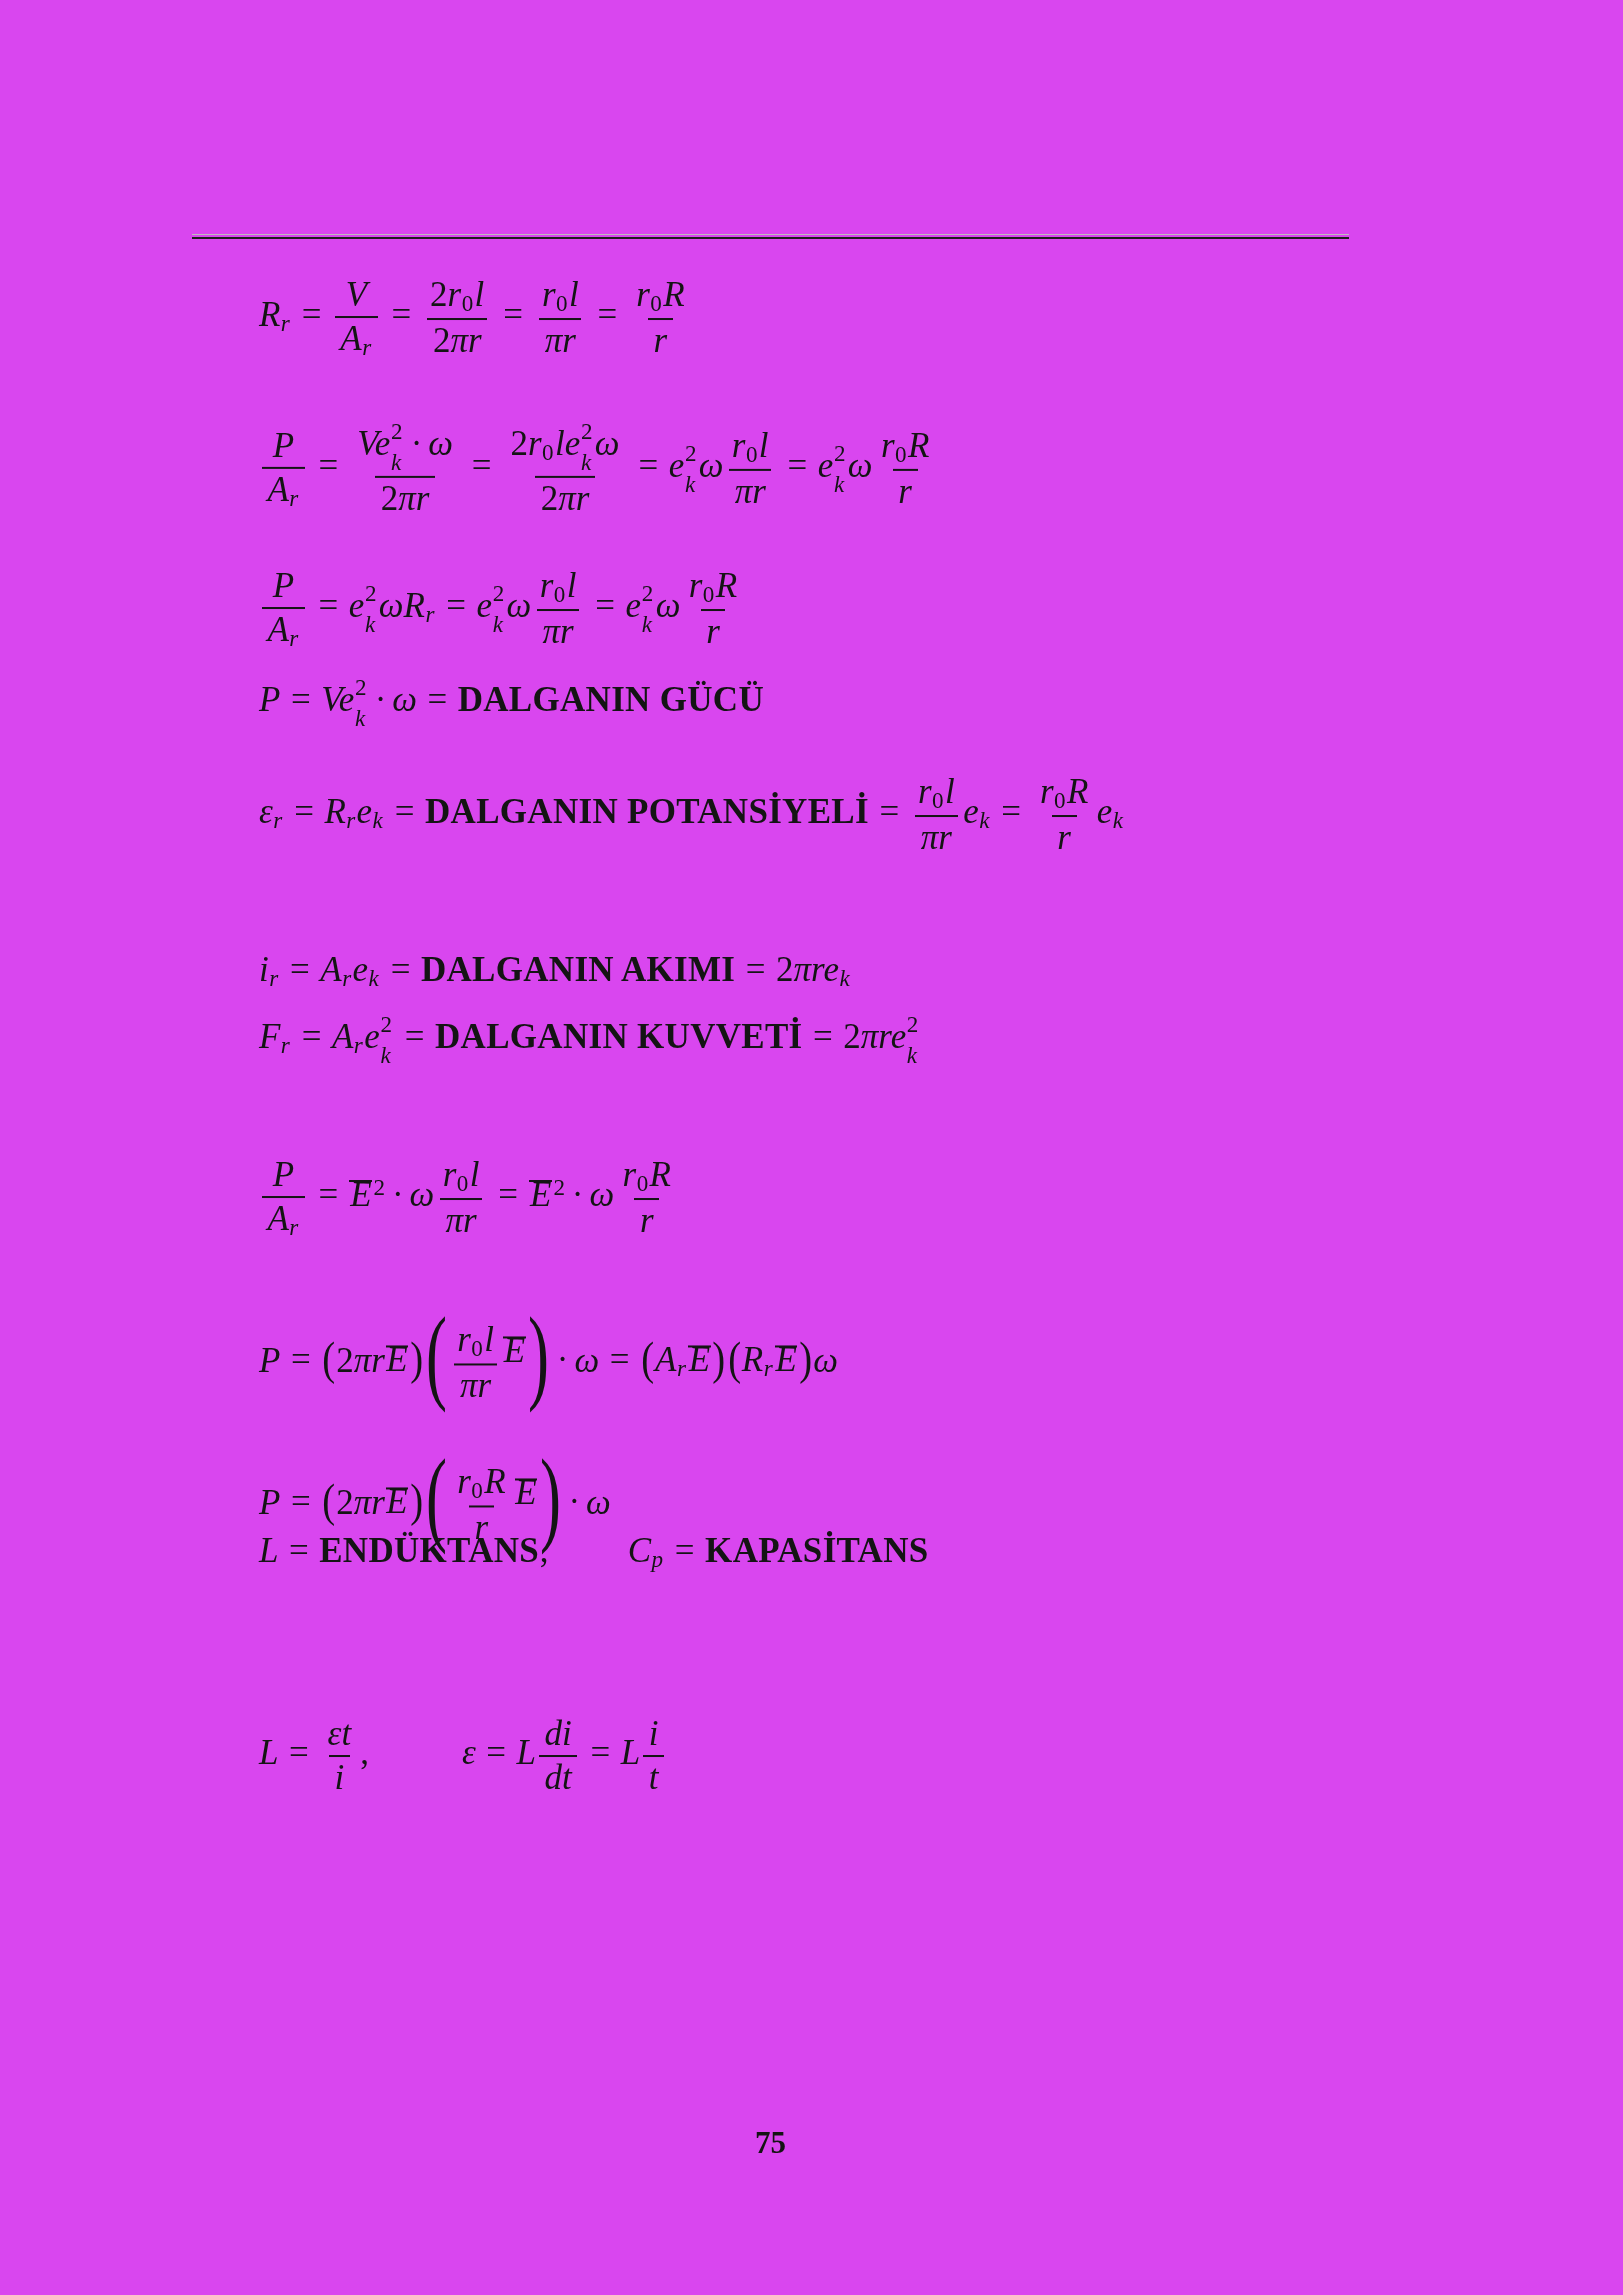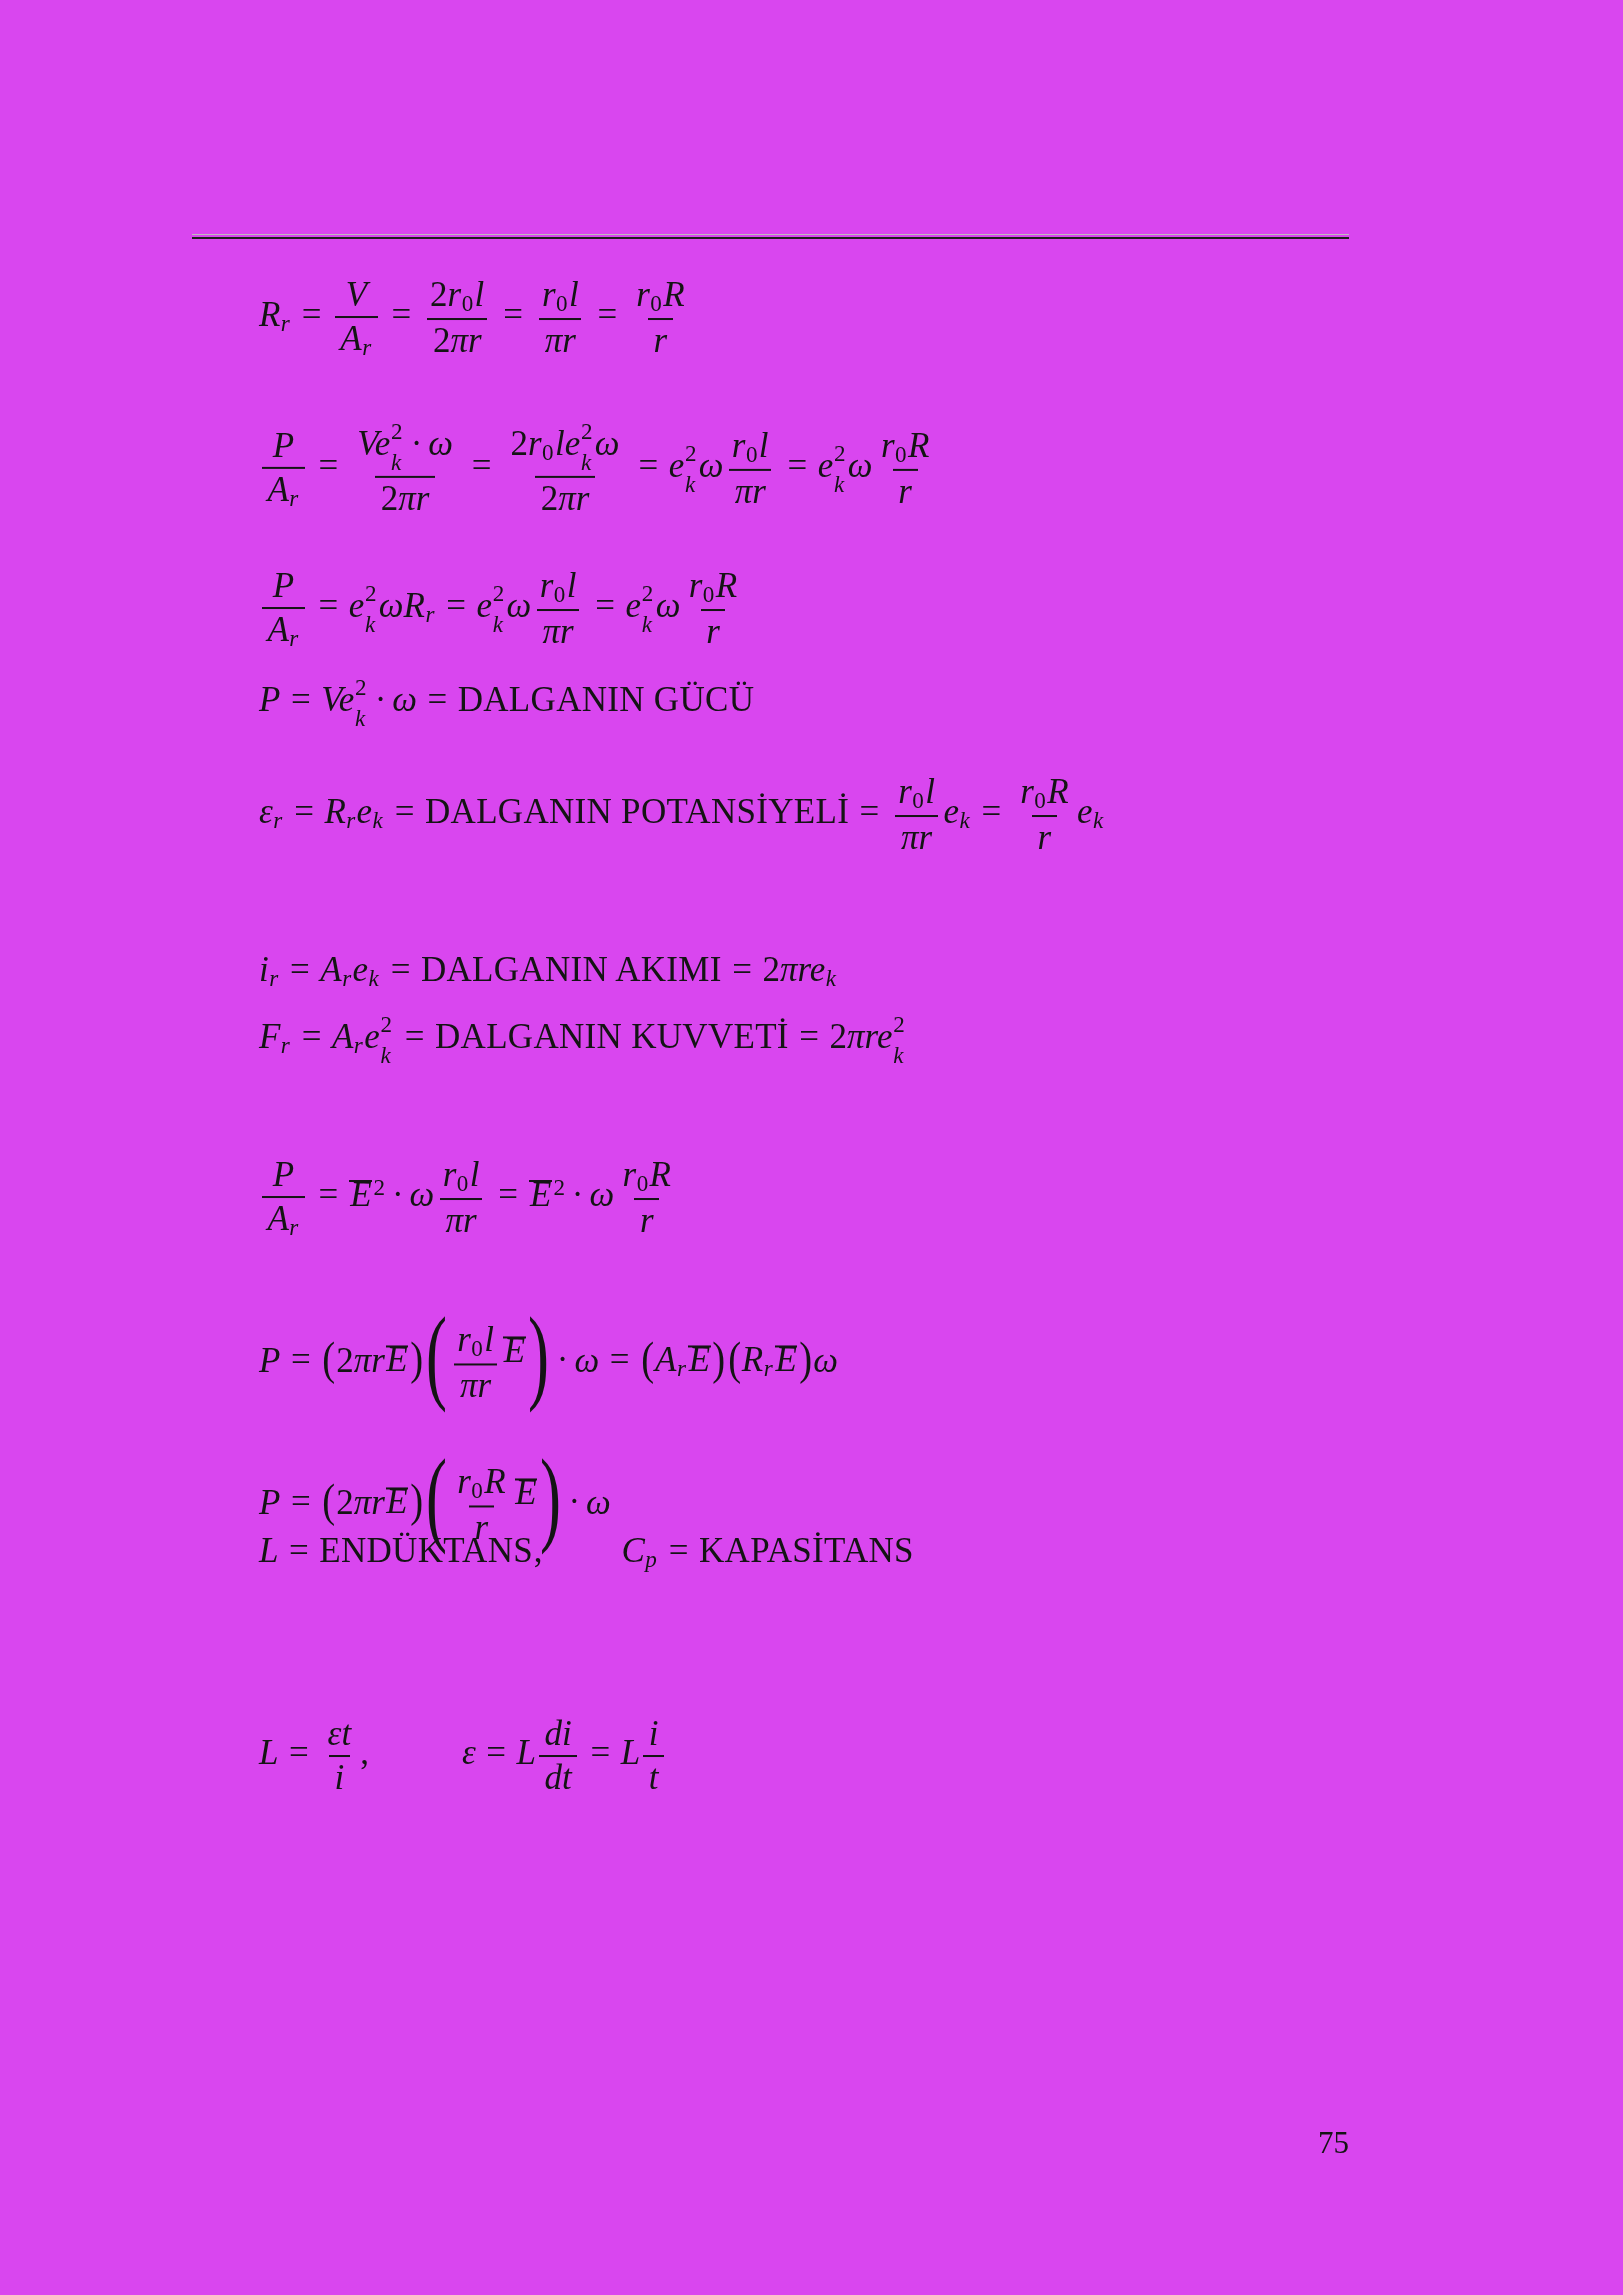--- a/index.html
+++ b/index.html
@@ -10,21 +10,21 @@
 
   .eq{position:absolute;left:259px;transform:translateY(-50%);font-size:35px;
       color:#141414;white-space:nowrap;line-height:1.2;}
   #eq1{top:318px}  #eq2{top:469px}  #eq3{top:609px}  #eq4{top:703px}
   #eq5{top:815px} #eq6{top:971px} #eq7{top:1040px} #eq8{top:1198px}
   #eq9{top:1355px} #eq10{top:1497px} #eq11{top:1552px} #eq12{top:1756px}
 
   .tok{display:inline;}
   .it{font-style:italic;}
   .rm{font-style:normal;}
-  .bold{font-weight:400;font-style:normal;letter-spacing:0.3px;margin-top:48px;}
+  .bold{font-weight:700;font-style:normal;letter-spacing:0.3px;margin-top:48px;}
   .rel{margin:0 0.30em;}
   .bin{margin:0 0.17em;}
   .comma{margin:0 0.06em 0 0.02em;}
   .grp{display:inline;}
 
   .sb{font-size:0.66em;vertical-align:-0.21em;margin:0 0.06em 0 0.02em;}
   .sp2{font-size:0.66em;vertical-align:0.48em;margin:0 0.04em 0 0.03em;}
 
   .stack{display:inline-flex;flex-direction:column;align-items:flex-start;
          vertical-align:middle;font-size:0.66em;line-height:1;gap:0.34em;
@@ -40,22 +40,22 @@
   .ov::before{content:"";position:absolute;left:0.02em;right:0.02em;top:0.17em;
               height:0.055em;background:#141414;}
 
   .midp{display:inline-block;font-style:normal;font-size:1.3em;line-height:1;
         vertical-align:-0.07em;transform:scaleX(0.85);margin:0 0.00em;}
   .bigp{display:inline-block;font-style:normal;font-size:3.0em;line-height:1;
         vertical-align:-0.18em;transform:scaleX(0.60);margin:0 -0.05em;}
   .raise{display:inline-block;vertical-align:0.26em;}
   .hsp{display:inline-block;}
 
-  .footer{position:absolute;left:192px;top:2125px;width:1157px;text-align:right;
-          font-weight:400;font-size:31px;color:#141414;}
+  .footer{position:absolute;left:192px;top:2125px;width:1157px;text-align:center;
+          font-weight:700;font-size:31px;color:#141414;}
 </style>
 </head>
 <body>
 
 <div class="page">
   <div class="hrule"></div>
   <main id="eqs">
       <div class="eq" id="eq1"><span class="grp"><span class="tok it">R</span><span class="sb"><span class="tok it">r</span></span></span><span class="tok rm rel">=</span><span class="frac">
           <span class="num"><span class="tok it">V</span></span>
           <span class="den"><span class="grp"><span class="tok it">A</span><span class="sb"><span class="tok it">r</span></span></span></span>

